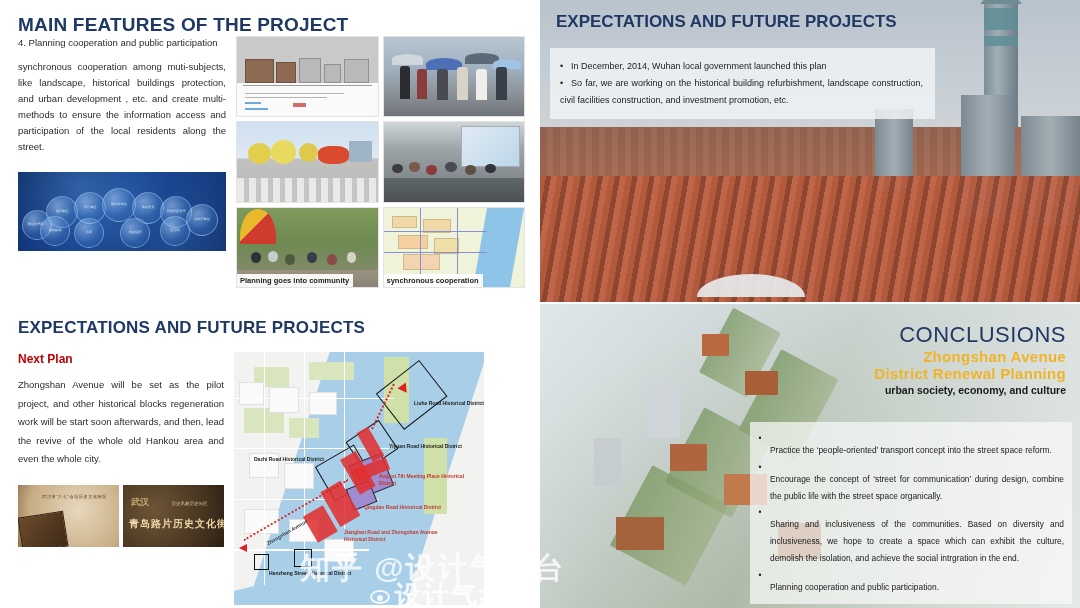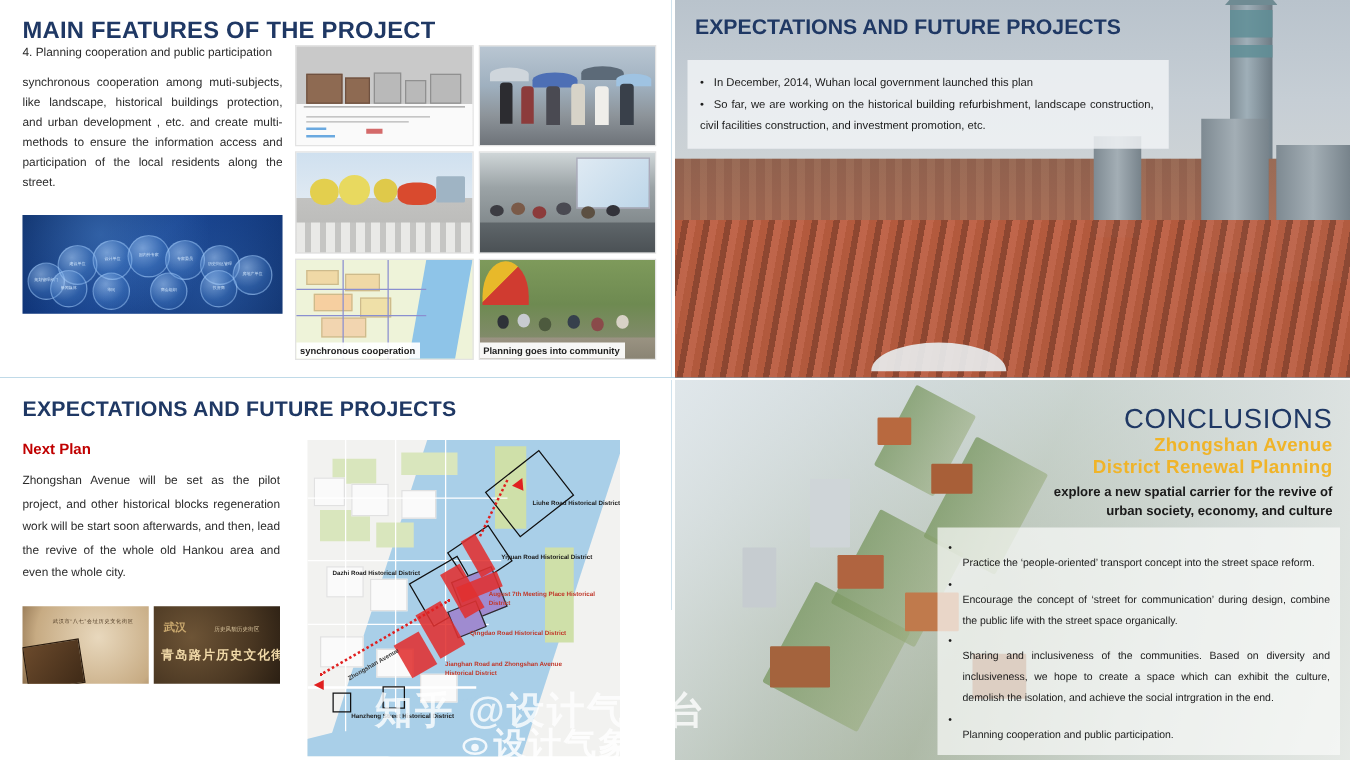--- a/index.html
+++ b/index.html
@@ -8,21 +8,21 @@
     background: #ffffff;
     font-family: "Liberation Sans", sans-serif;
     overflow: hidden;
   }
   .deck {
     position: relative;
     width: 1080px; height: 488px;
     display: grid;
     grid-template-columns: 537px 3px 540px;
     grid-template-rows: 302px 2px 304px;
-    background: #0369a1;
+    background: #8b5cf6;
   }
   .gap { background: #ffffff; }
 
   
   .slide1 {
     position: relative; overflow: hidden;
     background: #ffffff;
     padding: 14px 12px 8px 18px;
   }
   .slide-title {
@@ -158,21 +158,21 @@
     padding:10px 12px 10px 10px;
   }
   .s2-li {
     font-size:9px; color:#1a1a1a; line-height:1.9;
     text-align: justify;
   }
   .s2-li .bt { display:inline-block; width:11px; }
 
   
   .slide3 { position:relative; overflow:hidden; background:#fff; padding:14px 10px 6px 18px; }
-  .s3-wrap { display:flex; gap:22px; margin-top:14px; }
+  .s3-wrap { display:flex; gap:10px; margin-top:14px; }
   .s3-left { width:206px; }
   .nextplan { font-size:12px; font-weight:bold; color:#c00000; }
   .s3-p {
     font-size:9.5px; color:#2b2b2b; line-height:1.95; text-align:justify; margin-top:10px;
   }
   .s3-imgs { display:flex; gap:4px; margin-top:16px;border-radius:11px; }
   .s3-img { width:101px; height:62px; position:relative; overflow:hidden; }
   .sepia1 { background: radial-gradient(circle at 60% 40%, #e8d8bd, #c7ab83 70%, #8d6f4c); }
   .sepia1 .book { position:absolute; left:2%; bottom:-6%; width:46%; height:58%;
      background: linear-gradient(135deg,#6b4a2c,#3f2a17); transform: rotate(-9deg); border:1px solid #2c1d10;}
@@ -322,44 +322,44 @@
           <div class="screen"></div>
           <div class="head" style="left:6%;  top:52%; width:8%; height:12%; background:#3c3c42;"></div>
           <div class="head" style="left:18%; top:50%; width:8%; height:12%; background:#7a5a48;"></div>
           <div class="head" style="left:30%; top:54%; width:8%; height:12%; background:#8c3b3b;"></div>
           <div class="head" style="left:44%; top:50%; width:8%; height:12%; background:#4a4a52;"></div>
           <div class="head" style="left:58%; top:54%; width:8%; height:12%; background:#5c5042;"></div>
           <div class="head" style="left:72%; top:52%; width:8%; height:12%; background:#33333a;"></div>
           <div style="position:absolute;left:0;bottom:0;width:100%;height:30%;background:linear-gradient(to bottom,#5f666a,#4b5155);"></div>
         </div>
 
+        <div class="ph ph-comm">
+          <div class="arch"></div>
+          <div class="head" style="left:10%; top:56%; width:7%; height:14%; background:#2e3238;"></div>
+          <div class="head" style="left:22%; top:54%; width:7%; height:14%; background:#c7cbd0;"></div>
+          <div class="head" style="left:34%; top:58%; width:7%; height:14%; background:#4d5a3e;"></div>
+          <div class="head" style="left:50%; top:56%; width:7%; height:14%; background:#36404c;"></div>
+          <div class="head" style="left:64%; top:58%; width:7%; height:14%; background:#8a4a4a;"></div>
+          <div class="head" style="left:78%; top:56%; width:7%; height:14%; background:#d8d2c6;"></div>
+          <div style="position:absolute;left:0;bottom:0;width:100%;height:22%;background:linear-gradient(to bottom,#9a9382,#8a8474);"></div>
+          <div class="cap">Planning goes into community</div>
+        </div>
+
         <div class="ph ph-map">
           <div class="water"></div>
           <div class="blk" style="left:6%;  top:10%; width:18%; height:16%;"></div>
           <div class="blk" style="left:28%; top:14%; width:20%; height:18%;"></div>
           <div class="blk" style="left:10%; top:34%; width:22%; height:18%; background:#f6cfa0;"></div>
           <div class="blk" style="left:36%; top:38%; width:18%; height:20%; background:#efe0a8;"></div>
           <div class="blk" style="left:14%; top:58%; width:26%; height:20%; background:#f2d5b0;"></div>
           <div class="rd" style="left:0; top:30%; width:74%; height:1px;"></div>
           <div class="rd" style="left:0; top:56%; width:74%; height:1px;"></div>
           <div class="rd" style="left:26%; top:0; width:1px; height:100%;"></div>
           <div class="rd" style="left:52%; top:0; width:1px; height:100%;"></div>
           <div class="cap">synchronous cooperation</div>
-        </div>
-
-        <div class="ph ph-comm">
-          <div class="arch"></div>
-          <div class="head" style="left:10%; top:56%; width:7%; height:14%; background:#2e3238;"></div>
-          <div class="head" style="left:22%; top:54%; width:7%; height:14%; background:#c7cbd0;"></div>
-          <div class="head" style="left:34%; top:58%; width:7%; height:14%; background:#4d5a3e;"></div>
-          <div class="head" style="left:50%; top:56%; width:7%; height:14%; background:#36404c;"></div>
-          <div class="head" style="left:64%; top:58%; width:7%; height:14%; background:#8a4a4a;"></div>
-          <div class="head" style="left:78%; top:56%; width:7%; height:14%; background:#d8d2c6;"></div>
-          <div style="position:absolute;left:0;bottom:0;width:100%;height:22%;background:linear-gradient(to bottom,#9a9382,#8a8474);"></div>
-          <div class="cap">Planning goes into community</div>
         </div>
 
       </div>
     </div>
   </section>
 
   <div class="gap"></div>
 
   <section class="slide2">
     <div class="sky"></div>
@@ -486,21 +486,20 @@
       <div class="blockroof" style="left:14%; top:70%; width:9%;  height:11%; background:#a4633d;"></div>
       <div class="blockroof" style="left:44%; top:72%; width:8%;  height:12%; background:#98603c;"></div>
       <div class="blockroof" style="left:20%; top:26%; width:6%;  height:18%; background:#cfd5d8;"></div>
       <div class="blockroof" style="left:10%; top:44%; width:5%;  height:16%; background:#c6ccd0;"></div>
     </div>
 
     <div class="s4-title">
       <div class="concl">CONCLUSIONS</div>
       <div class="sub1">Zhongshan Avenue</div>
       <div class="sub1">District Renewal Planning</div>
-      <div class="sub2">explore a new spatial carrier for the revive of</div>
       <div class="sub2" style="margin-top:0;">urban society, economy, and culture</div>
     </div>
 
     <div class="s4-panel">
       <div class="s4-li">
           <span class="bt2">•</span>
           <span class="tx">Practice the ‘people-oriented’ transport concept into the street space reform.</span>
         </div>
       <div class="s4-li">
           <span class="bt2">•</span>

